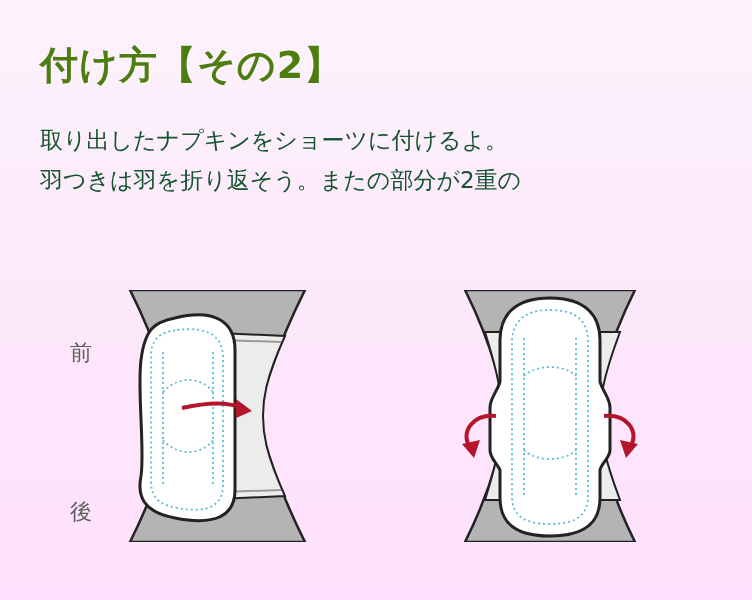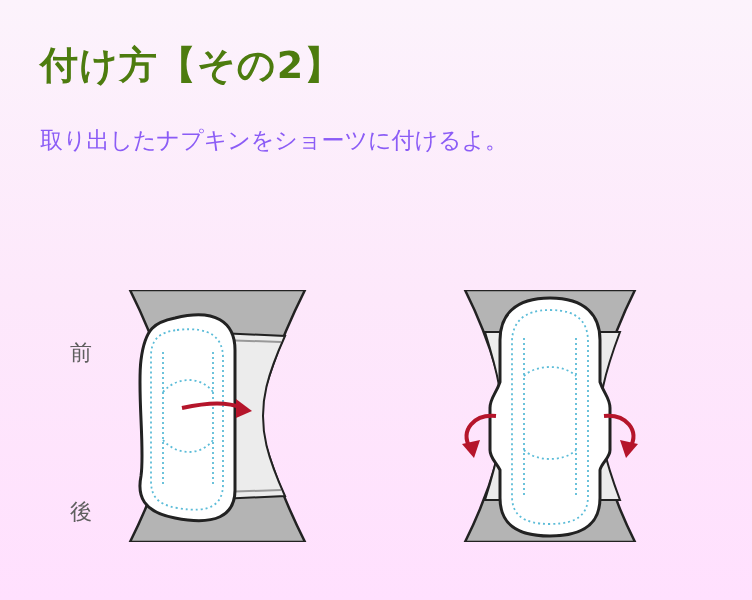--- a/index.html
+++ b/index.html
@@ -8,35 +8,36 @@
     background: linear-gradient(180deg, #fcf3fc 0%, #fde8fb 50%, #ffe0fe 100%);
     font-family: "DejaVu Sans", "Liberation Sans", sans-serif;
   }
   .title {
     position:absolute; left:40px; top:40px;
     font-size:38px; font-weight:bold; color:#4d7c0f; letter-spacing:1px;
     white-space:nowrap;
   }
   .body-text {
     position:absolute; left:40px; top:120px;
-    font-size:23px; line-height:40px; color:#8b5cf6; white-space:nowrap;
+    font-size:23px; line-height:40px; color:#14532d; white-space:nowrap;
   }
   .body-text div { height:40px; }
   .label {
     position:absolute; font-size:22px; color:#5f5f5f;
   }
   svg.illus { position:absolute; }
 </style>
 </head>
 <body>
 
 <div class="title">付け方【その2】</div>
 
 <div class="body-text">
   <div>取り出したナプキンをショーツに付けるよ。</div>
+  <div>羽つきは羽を折り返そう。またの部分が2重の</div>
 </div>
 
 <div class="label" style="left:70px; top:338px;">前</div>
 <div class="label" style="left:70px; top:497px;">後</div>
 
 <svg class="illus" style="left:115px; top:290px;" width="200" height="252" viewBox="0 0 200 252">
 
   <path d="M15,0 L190,0 C160,60 145,110 145,126 C145,142 160,192 190,252 L15,252 C45,192 58,142 58,126 C58,110 45,60 15,0 Z" fill="#b4b4b4" stroke="#222" stroke-width="2.5"></path>
 
   <path d="M40,40 L170,46 C150,90 148,110 148,126 C148,142 150,162 170,206 L40,212 Z" fill="#ececec" stroke="#222" stroke-width="2"></path>

